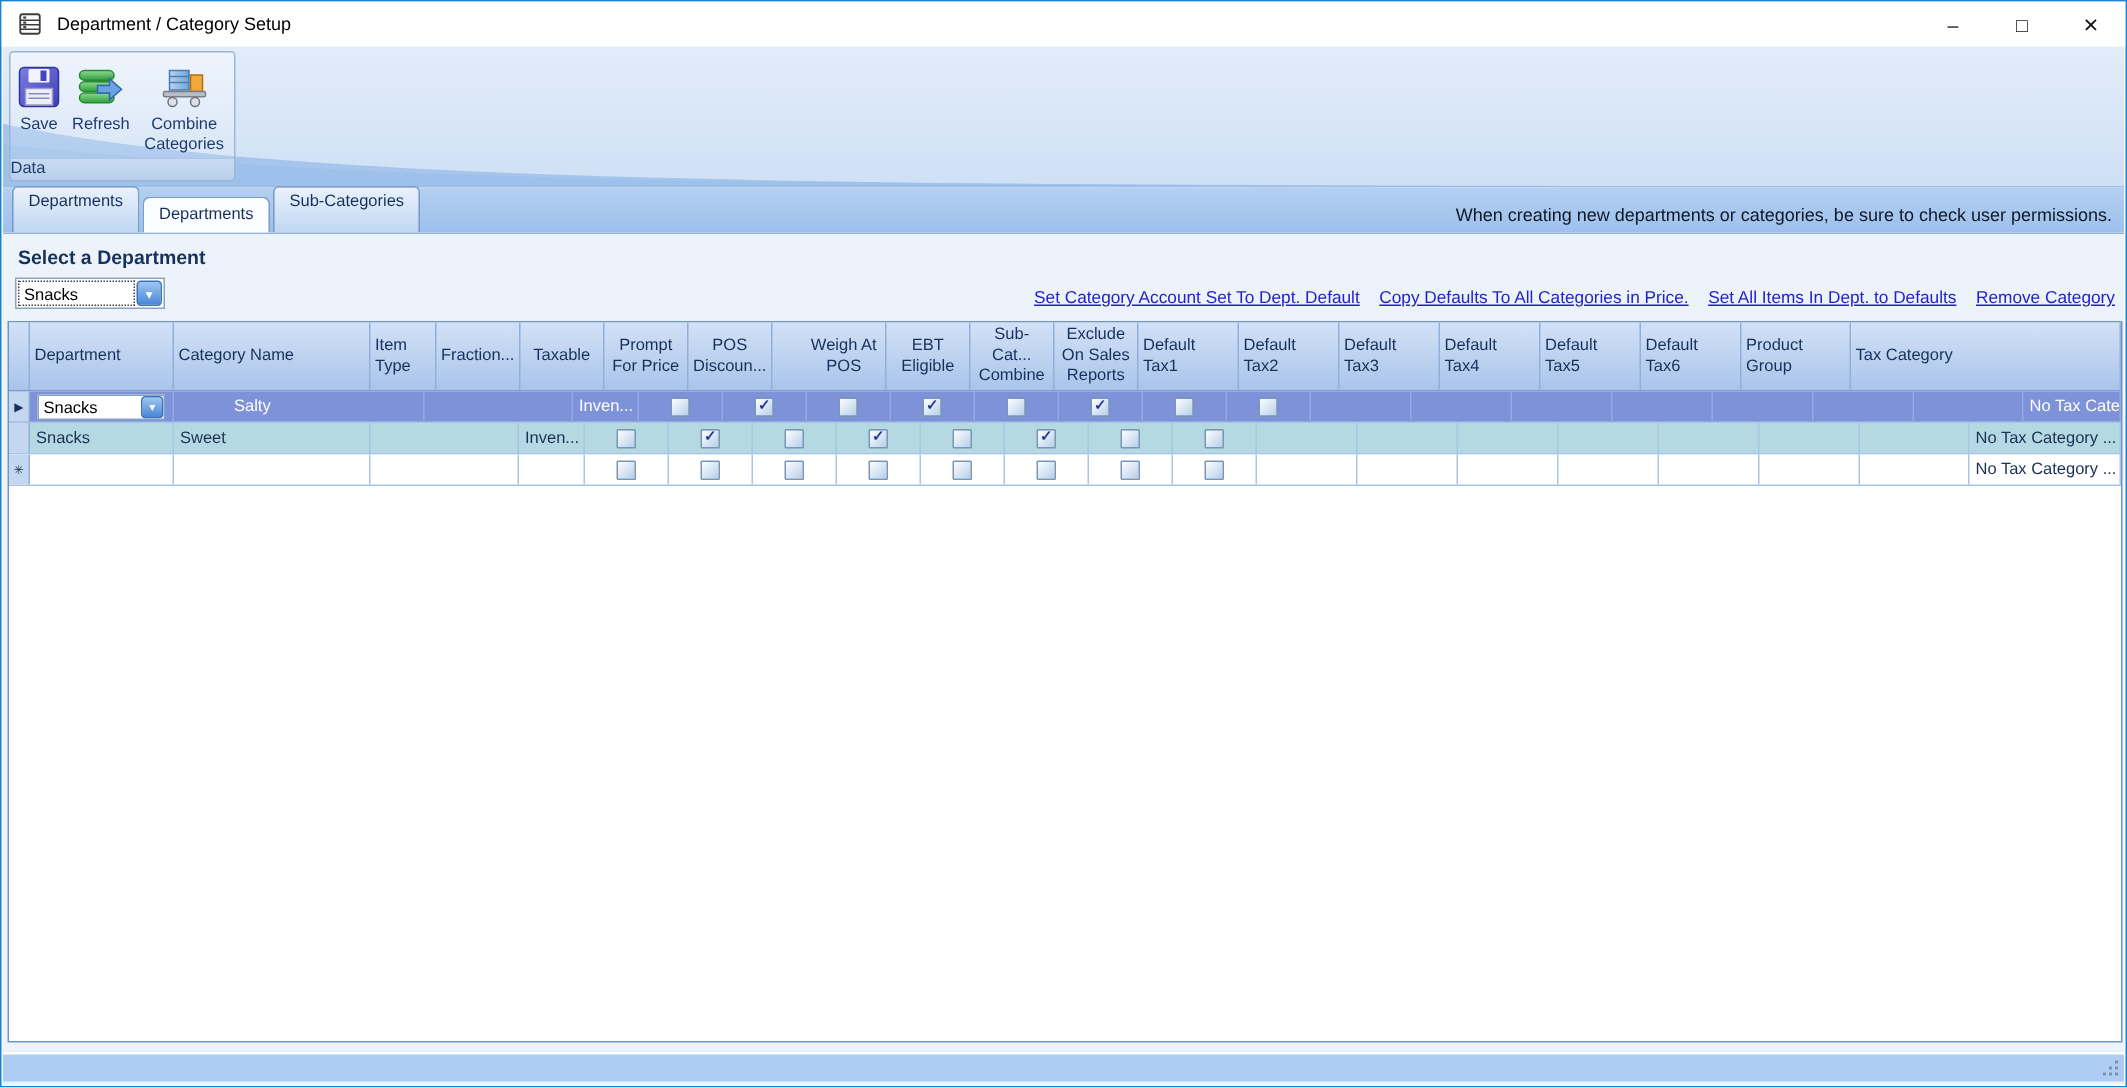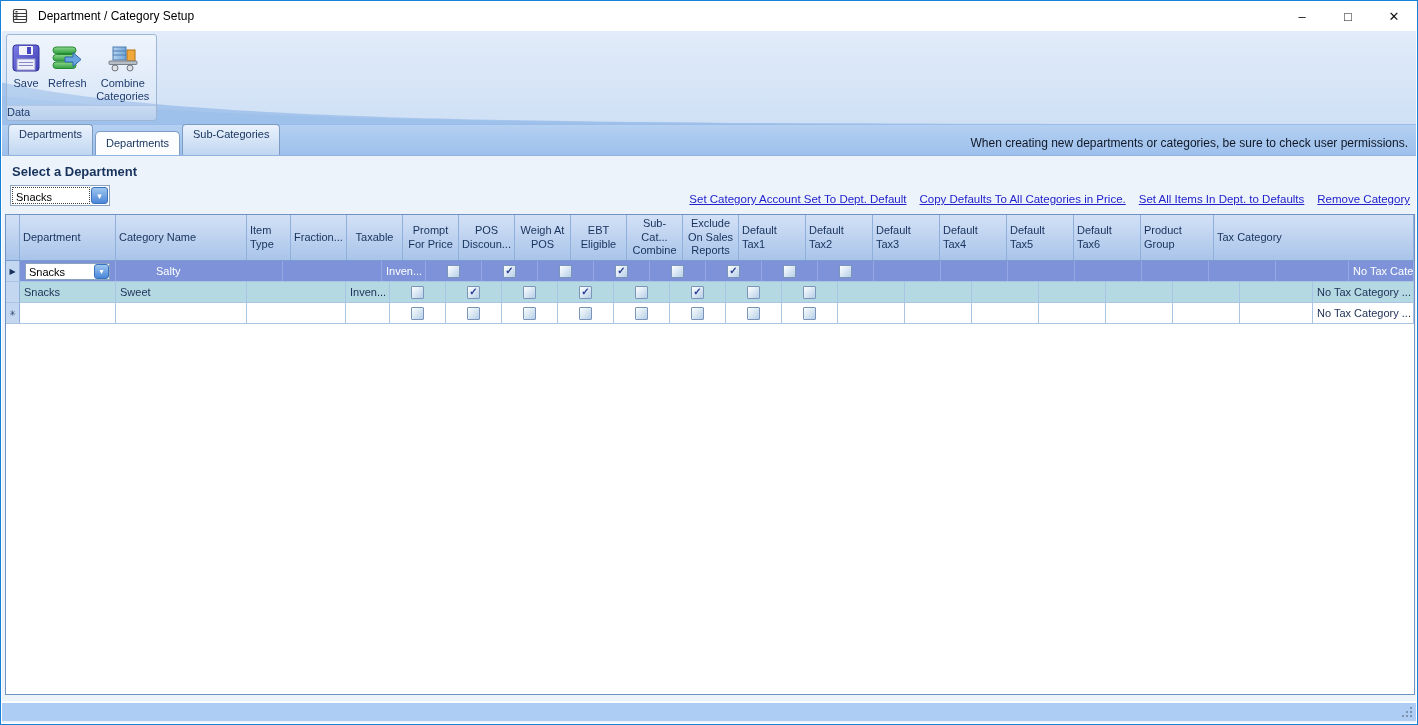--- a/index.html
+++ b/index.html
@@ -209,21 +209,21 @@
           <div class="g-hcell" style="flex: 0 0 96px;">Department</div>
           <div class="g-hcell" style="flex: 0 0 131px;">Category Name</div>
           <div class="g-hcell" style="flex: 0 0 44px;">Item
 Type</div>
           <div class="g-hcell" style="flex: 0 0 56px;">Fraction...</div>
           <div class="g-hcell center" style="flex: 0 0 56px;">Taxable</div>
           <div class="g-hcell center" style="flex: 0 0 56px;">Prompt
 For Price</div>
           <div class="g-hcell center" style="flex: 0 0 56px;">POS
 Discoun...</div>
-          <div class="g-hcell center" style="flex: 0 0 56px;">Weigh At
+          <div class="g-hcell center" style="flex: 0 0 56px; margin-left: 20px;">Weigh At
 POS</div>
           <div class="g-hcell center" style="flex: 0 0 56px;">EBT
 Eligible</div>
           <div class="g-hcell center" style="flex: 0 0 56px;">Sub-Cat...
 Combine</div>
           <div class="g-hcell center" style="flex: 0 0 56px;">Exclude
 On Sales
 Reports</div>
           <div class="g-hcell" style="flex: 0 0 67px;">Default
 Tax1</div>

